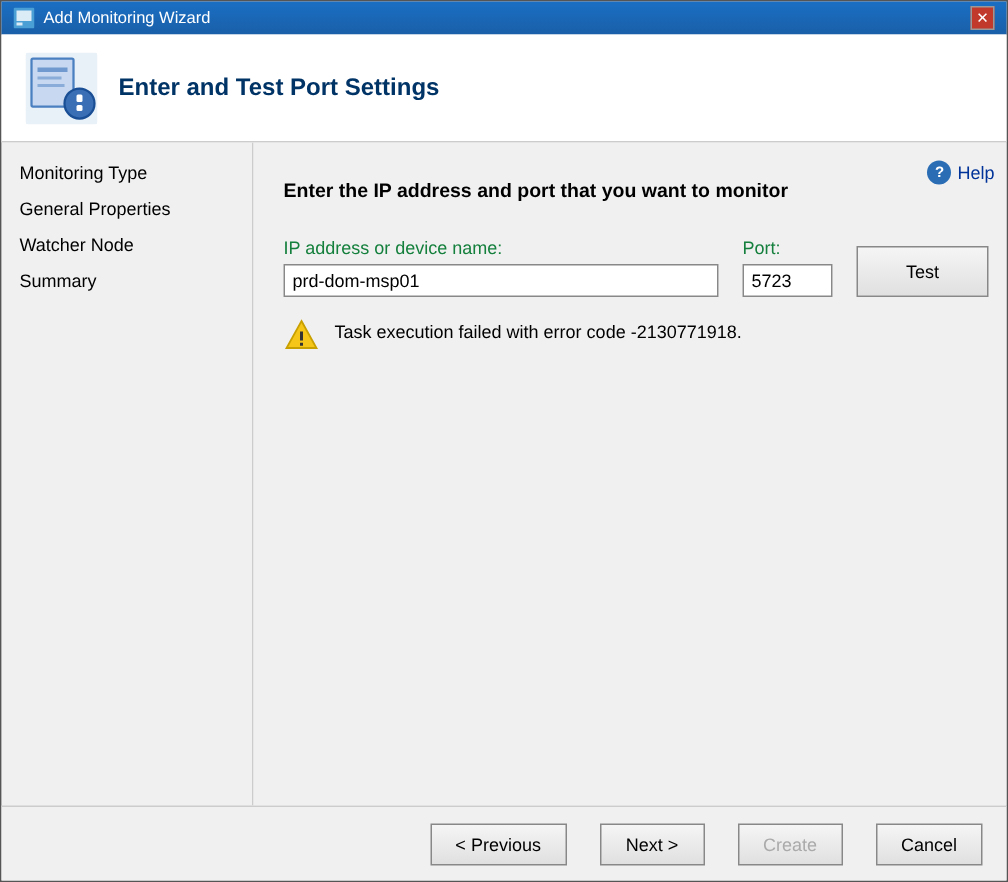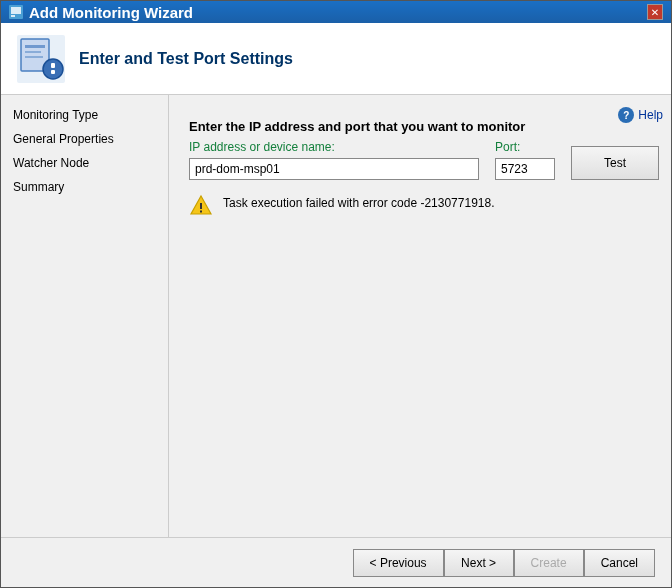--- a/index.html
+++ b/index.html
@@ -28,22 +28,22 @@
       justify-content: space-between;
       height: 22px;
       flex-shrink: 0;
     }
     .title-bar-left {
       display: flex;
       align-items: center;
       gap: 6px;
     }
     .title-bar-text {
-      font-size: 15px;
-      font-weight: bold;
+      font-size: 11px;
+      font-weight: normal;
     }
     .title-bar-close {
       width: 16px;
       height: 16px;
       background: #c0392b;
       border: 1px solid #999;
       display: flex;
       align-items: center;
       justify-content: center;
       font-size: 10px;
@@ -118,21 +118,21 @@
       display: flex;
       align-items: center;
       justify-content: center;
       font-size: 10px;
       font-weight: bold;
     }
     .section-title {
       font-size: 13px;
       font-weight: bold;
       color: #000;
-      margin-bottom: 6px;
+      margin-bottom: 24px;
       margin-top: 8px;
     }
     .form-row {
       display: flex;
       align-items: flex-end;
       gap: 16px;
       margin-bottom: 12px;
     }
     .form-group {
       display: flex;
@@ -180,21 +180,21 @@
       font-size: 12px;
       color: #000;
       padding-top: 2px;
     }
     .footer {
       border-top: 1px solid #ccc;
       background: #f0f0f0;
       padding: 10px 16px;
       display: flex;
       justify-content: flex-end;
-      gap: 0;
+      gap: 22px;
       flex-shrink: 0;
       height: 50px;
       align-items: center;
     }
     .footer-btn {
       height: 28px;
       padding: 0 16px;
       background: linear-gradient(to bottom, #f5f5f5, #e0e0e0);
       border: 1px solid #888;
       font-size: 12px;

